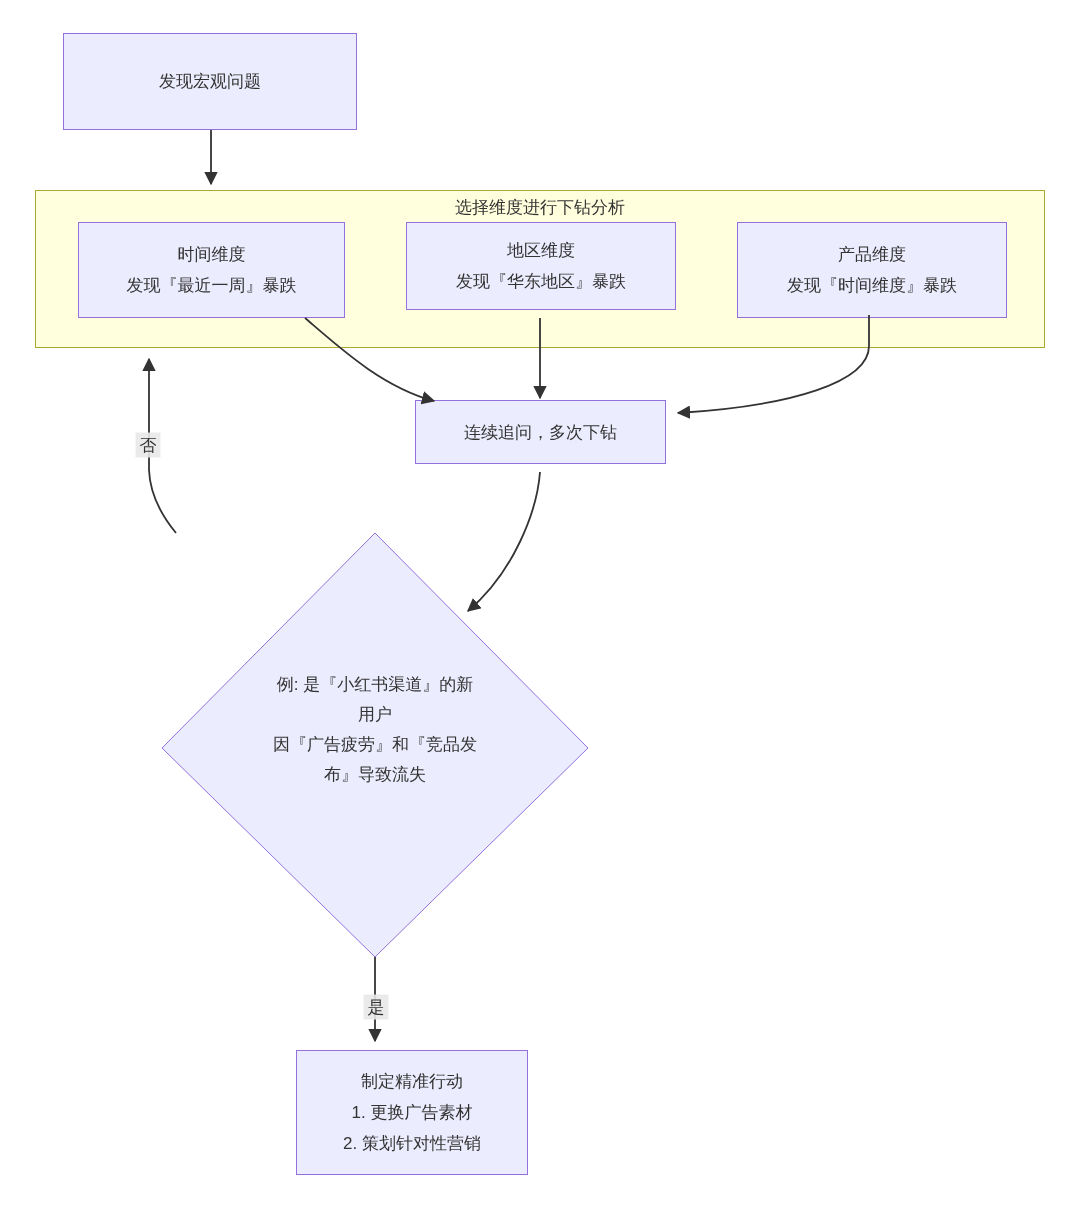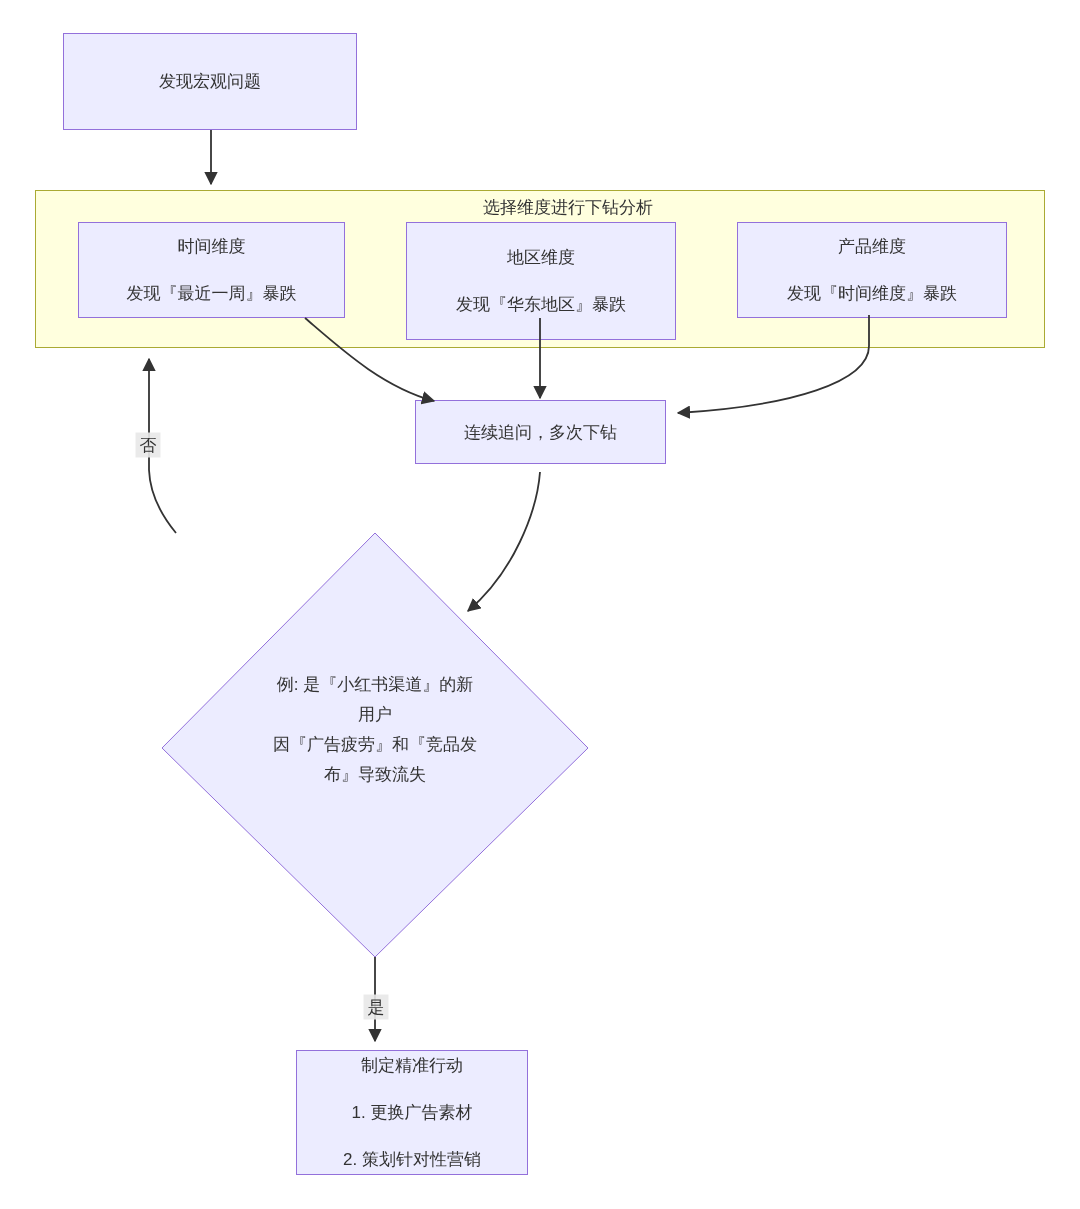--- a/index.html
+++ b/index.html
@@ -26,41 +26,39 @@
     z-index: 1;
     box-sizing: border-box;
   }
   .cluster-title {
     position: absolute;
     left: 0; top: 5px;
     width: 100%;
     text-align: center;
     font-size: 17px;
     color: #333333;
-    padding-left: 28px;
   }
   
   .node {
     position: absolute;
     background: #ECECFF;
     border: 1px solid #9370DB;
     box-sizing: border-box;
     display: flex;
     flex-direction: column;
     align-items: center;
     justify-content: center;
     text-align: center;
     font-size: 17px;
     line-height: 31px;
     z-index: 2;
-    gap: 16px;
   }
   .n-macro   { left: 63px;  top: 33px;   width: 294px; height: 97px; }
   .n-time    { left: 78px;  top: 222px;  width: 267px; height: 96px; }
-  .n-region  { left: 406px; top: 222px;  width: 270px; height: 118px; }
+  .n-region  { left: 406px; top: 222px;  width: 270px; height: 88px; }
   .n-product { left: 737px; top: 222px;  width: 270px; height: 96px; }
   .n-drill   { left: 415px; top: 400px;  width: 251px; height: 64px; text-align: right; }
   .n-action  { left: 260px; top: 1050px; width: 232px; height: 125px; margin-left: 36px; }
   
   .shapes, .edges {
     position: absolute;
     left: 0; top: 0;
     width: 1080px; height: 1209px;
   }
   .shapes { z-index: 1; }

